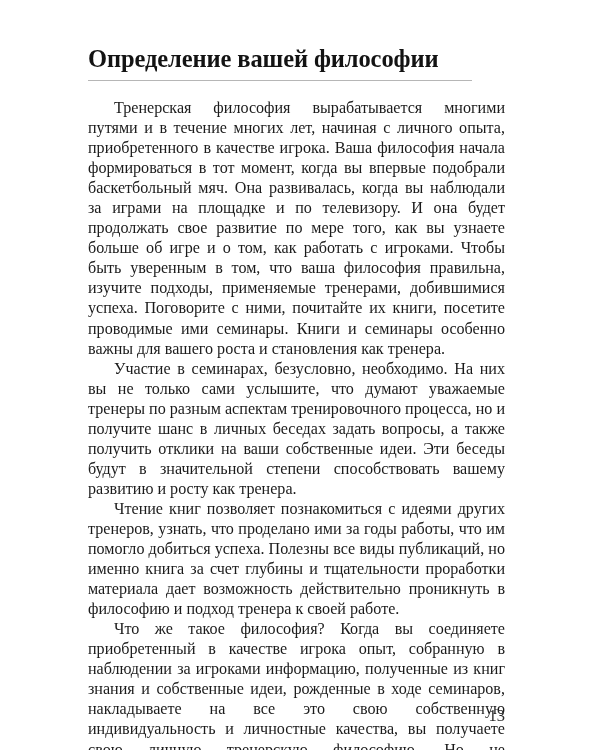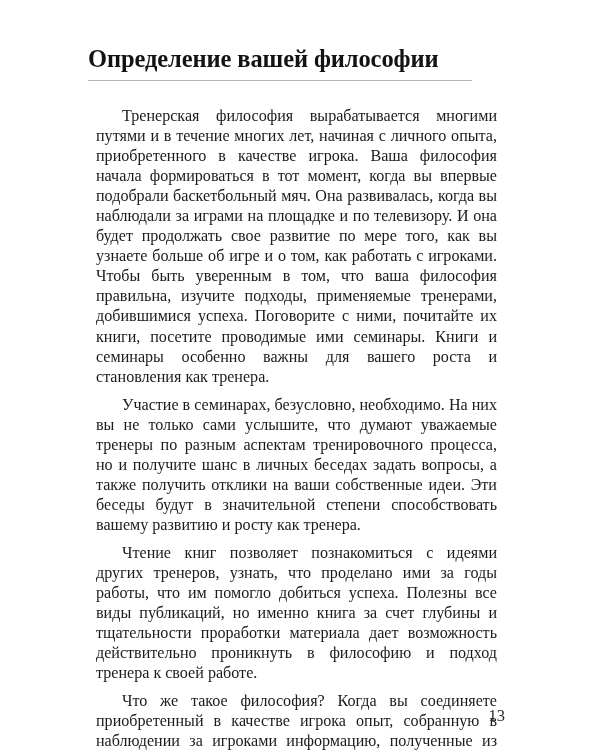--- a/index.html
+++ b/index.html
@@ -57,21 +57,21 @@
     width: 417px;
     font-size: 16.1px;
     line-height: 20.05px;
     text-align: justify;
     text-justify: inter-word;
     hyphens: manual;
     color: #1b1b1b;
   }
 
   .text-column p {
-    margin: 8px;
+    margin: 0;
     text-indent: 26px;
     text-align: justify;
   }
 
   .text-column p:last-child {
     text-align-last: left;
   }
 
   
   .folio {

